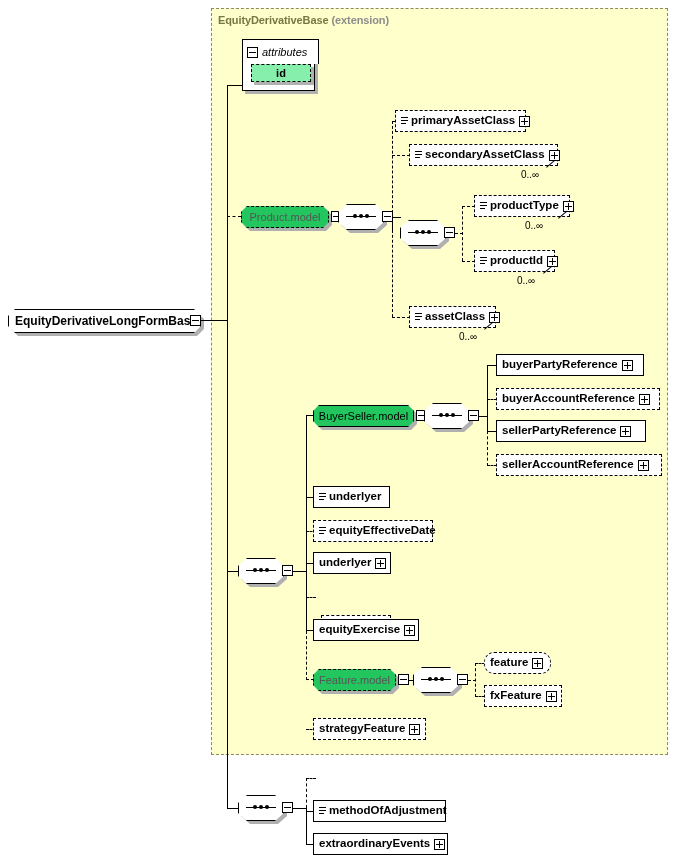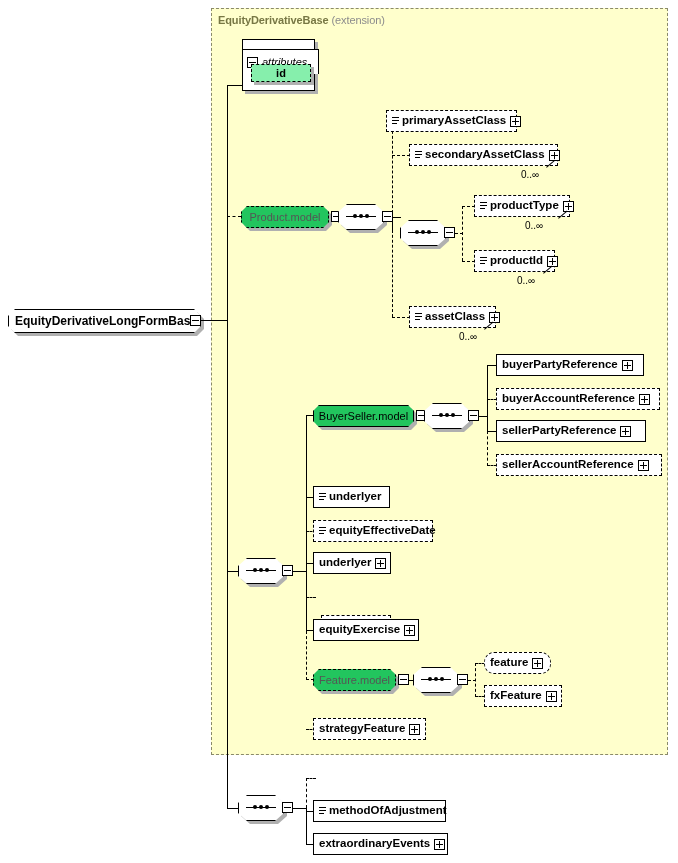--- a/index.html
+++ b/index.html
@@ -16,21 +16,21 @@
     border:1px dashed #8a8a6a;
     box-sizing:border-box;
   }
   .ext-title{
     position:absolute;
     font-size:11px;
     white-space:nowrap;
     letter-spacing:-.1px;
   }
   .ext-title .t-name{font-weight:bold;color:#777744;}
-  .ext-title .t-kind{font-weight:normal;color:#8c8c8c;}
+  .ext-title .t-kind{font-weight:bold;color:#8c8c8c;}
 
   
   .ln{position:absolute;background:#000;}
   .ln.h{height:1px;}
   .ln.v{width:1px;}
   .dln{position:absolute;}
   .dln.h{height:0;border-top:1px dashed #000;}
   .dln.v{width:0;border-left:1px dashed #000;}
 
   
@@ -135,21 +135,21 @@
   
   .attrbox{
     position:absolute;box-sizing:border-box;
     background:#fff;border:1px solid #000;
   }
   .attrbox-sh{position:absolute;background:#b0b0b0;}
   .attr-head{
     position:absolute;left:0;top:0;height:19px;box-sizing:border-box;
     background:#fff;border:1px solid #000;border-bottom:none;
     display:flex;align-items:center;padding:12px 4px;
-    font-size:11px;font-style:italic;white-space:nowrap;margin-top:10px;
+    font-size:11px;font-style:italic;white-space:nowrap;
   }
   .attr-row{
     position:absolute;box-sizing:border-box;
     border:1px dashed #000;background:#86efac;
     display:flex;align-items:center;justify-content:center;
     font-size:11px;font-weight:bold;
   }
   .attr-row-sh{position:absolute;background:#b0b0b0;}
 
   
@@ -220,21 +220,21 @@
   <div class="expc shadow" style="left:382px;top:211px;">
       <i class="hb"></i>
     </div>
   <div class="ln h" style="left:393px;top:217px;width:8px;"></div>
 
   <div class="dln v" style="left:392px;top:121px;height:196px;"></div>
 
   <div class="ln v" style="left:392px;top:217px;height:16px;"></div>
 
   <div class="dln h" style="left:392px;top:121px;width:18px;"></div>
-  <div class="node opt shadow" style="left:386px;top:110px;width:131px;">
+  <div class="node opt shadow" style="left:395px;top:110px;width:131px;">
     <span class="sglyph">
         <i></i>
         <i></i>
         <i></i>
       </span>
     <span class="lbl">primaryAssetClass</span>
     <span class="exp">
         <i class="hb"></i>
         <i class="vb"></i>
       </span>

